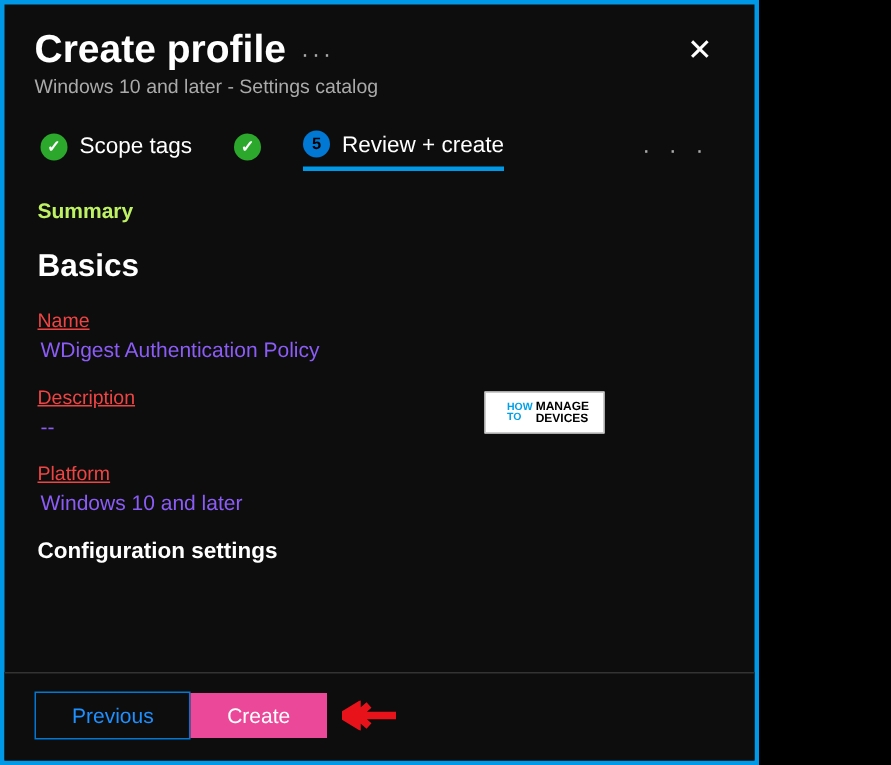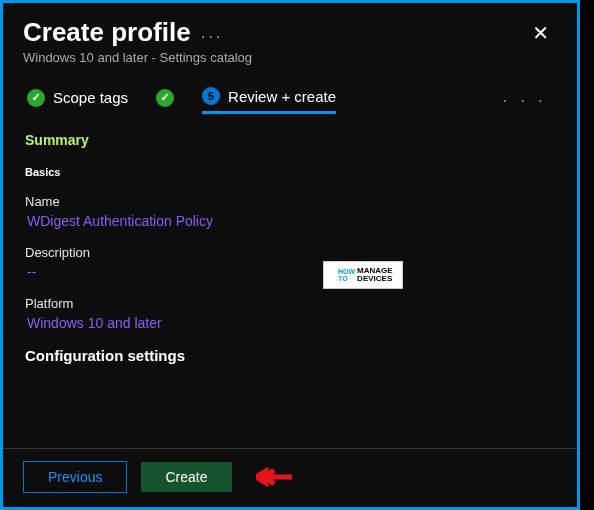--- a/index.html
+++ b/index.html
@@ -10,21 +10,21 @@
     body {
       font-family: "Segoe UI", Arial, sans-serif;
       background: #000;
       width: 594px;
       height: 510px;
       overflow: hidden;
     }
     .panel {
       border: 3px solid #0099e8;
       background: #0d0d0d;
-      width: 580px;
+      width: 506px;
       height: 510px;
       position: relative;
       padding: 14px 20px 0 20px;
     }
     .header {
       display: flex;
       align-items: flex-start;
       justify-content: space-between;
     }
     .title-row {
@@ -105,30 +105,31 @@
       padding-left: 2px;
       color: #ccc;
     }
     .section-title {
       color: #bef264;
       font-size: 14px;
       font-weight: 600;
       margin-bottom: 18px;
     }
     .section-title.big {
-      font-size: 11px;
+      font-size: 21px;
       margin-top: 6px;
       margin-bottom: 16px;
       font-weight: 600;
       color: #fff;
     }
     .field-label {
-      color: #e5e5e5;
+      color: #ef4444;
       font-size: 13px;
       margin-bottom: 4px;
+      text-decoration: underline;
     }
     .field-value {
       color: #8b5cf6;
       font-size: 14px;
       margin-bottom: 16px;
       margin-left: 2px;
     }
     .watermark {
       position: absolute;
       left: 320px;
@@ -153,37 +154,36 @@
     }
     .footer {
       position: absolute;
       left: 0;
       right: 0;
       bottom: 0;
       border-top: 1px solid #333;
       padding: 12px 20px 14px 20px;
       display: flex;
       align-items: center;
-      gap: 14px;
       background: #0d0d0d;
     }
     .btn {
       font-size: 14px;
       padding: 7px 24px;
       border: none;
       cursor: pointer;
       font-family: inherit;
     }
     .btn.secondary {
       background: transparent;
       border: 1px solid #0078d4;
       color: #1e90ff;
     }
     .btn.primary {
-      background: #14532d;
+      background: #ec4899;
       color: #fff;
     }
     .arrow {
       margin-left: 10px;
     }
     .config-heading {
       color: #fff;
       font-size: 15px;
       font-weight: 600;
       margin-top: 8px;

